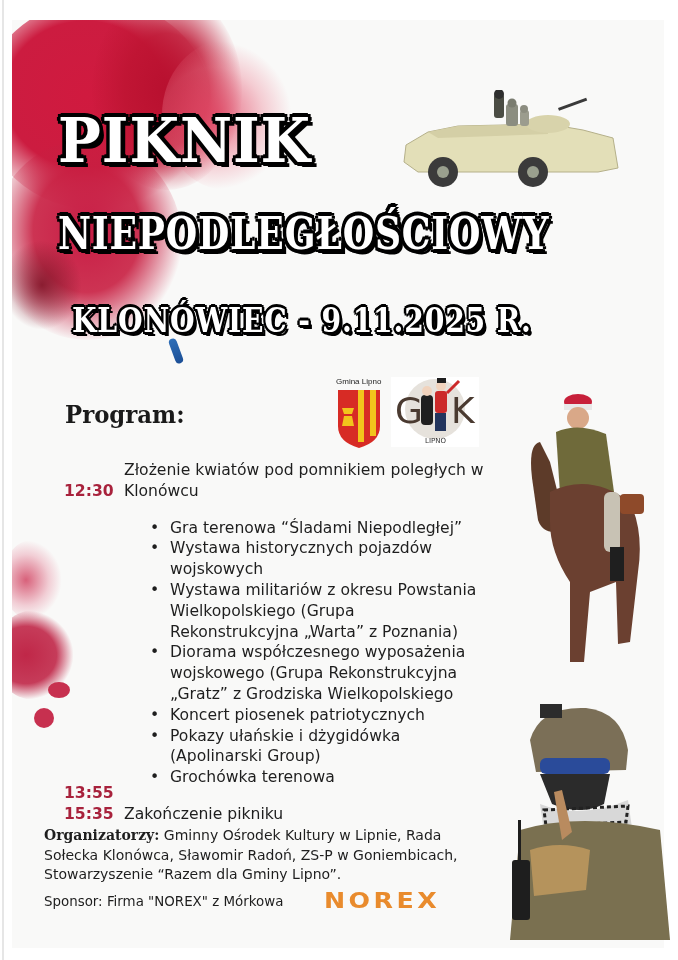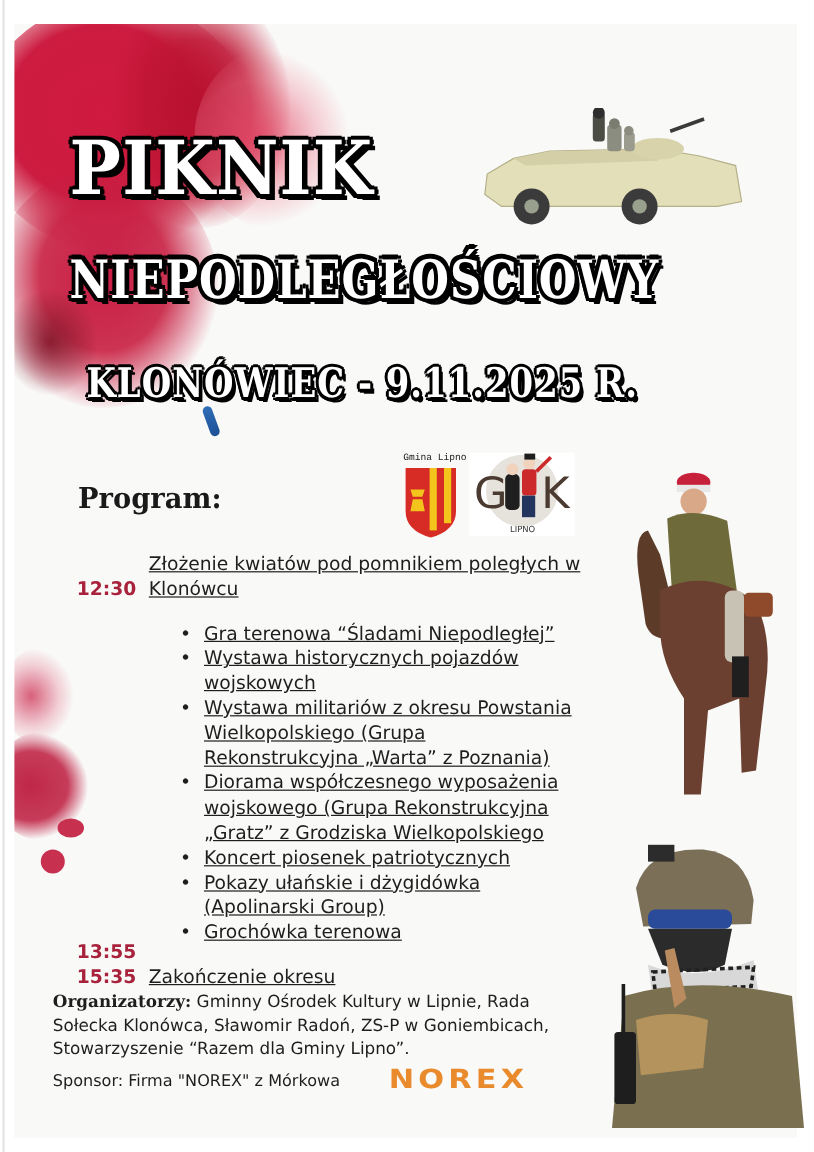--- a/index.html
+++ b/index.html
@@ -44,32 +44,32 @@
         text-shadow: -2px -2px 0 #000, 2px -2px 0 #000, -2px 2px 0 #000, 2px 2px 0 #000, 0 -3px 0 #000, 0 3px 0 #000, -3px 0 0 #000, 3px 0 0 #000, 4px 4px 0 #000; }
 
   
   .img-box { position: absolute; }
   .apc { left: 398px; top: 90px; width: 230px; height: 100px; }
   .horse { left: 520px; top: 382px; width: 140px; height: 295px; }
   .soldier { left: 500px; top: 700px; width: 170px; height: 240px; }
 
   
   .logo-gmina { position: absolute; left: 336px; top: 378px; width: 46px; height: 72px; }
-  .gmina-caption { position: absolute; left: 336px; top: 377px; font-family: Liberation Mono, monospace; font-size: 8px; color: #222; white-space: nowrap; }
+  .gmina-caption { position: absolute; left: 336px; top: 377px; font-family: Liberation Sans, sans-serif; font-size: 8px; color: #222; white-space: nowrap; }
   .logo-gok { position: absolute; left: 391px; top: 377px; width: 88px; height: 70px; }
 
   .program-heading {
     position: absolute; left: 65px; top: 400px;
     font-family: "DejaVu Serif", serif; font-weight: bold; font-size: 24px; color: #1a1a1a;
     transform: scaleX(0.95); transform-origin: left;
   }
   .schedule { position: absolute; left: 64px; top: 460px; width: 430px; font-family: "DejaVu Sans", sans-serif; font-size: 15.6px; line-height: 20.8px; color: #1e1e1e; }
   .row { display: flex; align-items: flex-end; }
   .time { width: 60px; flex: 0 0 60px; color: #a8223c; font-weight: bold; }
-  .desc { flex: 1; text-decoration: underline; }
+  .desc { flex: 1; }
   .bullets { list-style: none; margin: 16px; padding: 0; }
   .bullets li { position: relative; padding-left: 30px; }
   .bullets li::before { content: "\2022"; position: absolute; left: 10px; top: 0; }
 
   .footer { position: absolute; left: 44px; top: 826px; width: 440px; font-family: "DejaVu Sans", sans-serif; font-size: 14px; line-height: 19.5px; color: #1e1e1e; }
   .footer .label { font-family: "DejaVu Serif", serif; font-weight: bold; }
   .sponsor-row { position: absolute; left: 44px; top: 894px; font-size: 13.4px; color: #1e1e1e; white-space: nowrap; }
   .norex {
     position: absolute; left: 324px; top: 888px; font-family: "DejaVu Sans", sans-serif; font-weight: bold;
     font-size: 22px; letter-spacing: 3px; color: #e98b2d; transform: scaleX(1.15); transform-origin: left;
@@ -162,21 +162,21 @@
       <li>Wystawa historycznych pojazdów wojskowych</li>
       <li>Wystawa militariów z okresu Powstania Wielkopolskiego (Grupa Rekonstrukcyjna „Warta” z Poznania)</li>
       <li>Diorama współczesnego wyposażenia wojskowego (Grupa Rekonstrukcyjna „Gratz” z Grodziska Wielkopolskiego</li>
       <li>Koncert piosenek patriotycznych</li>
       <li>Pokazy ułańskie i dżygidówka (Apolinarski Group)</li>
       <li>Grochówka terenowa</li>
     </ul>
   </div>
   <div class="row">
     <span class="time">15:35</span>
-    <span class="desc">Zakończenie okresu</span>
+    <span class="desc">Zakończenie pikniku</span>
   </div>
 </div>
 
 <svg class="img-box soldier" viewBox="0 0 170 240">
   <path d="M30,40 Q40,6 86,8 Q122,12 128,50 L126,70 L36,72 Z" fill="#7b6f57"></path>
   <rect x="40" y="4" width="22" height="14" fill="#2c2c2c"></rect>
   <rect x="40" y="58" width="70" height="16" rx="6" fill="#2a4b9a"></rect>
   <path d="M40,74 L110,74 L104,104 Q80,116 52,104 Z" fill="#2b2b2b"></path>
   <path d="M40,104 Q80,120 128,100 L132,128 L44,132 Z" fill="#d8d8d8"></path>
   <path d="M44,110 L128,106 L126,122 L46,126 Z" fill="none" stroke="#222" stroke-width="3" stroke-dasharray="4 3"></path>

